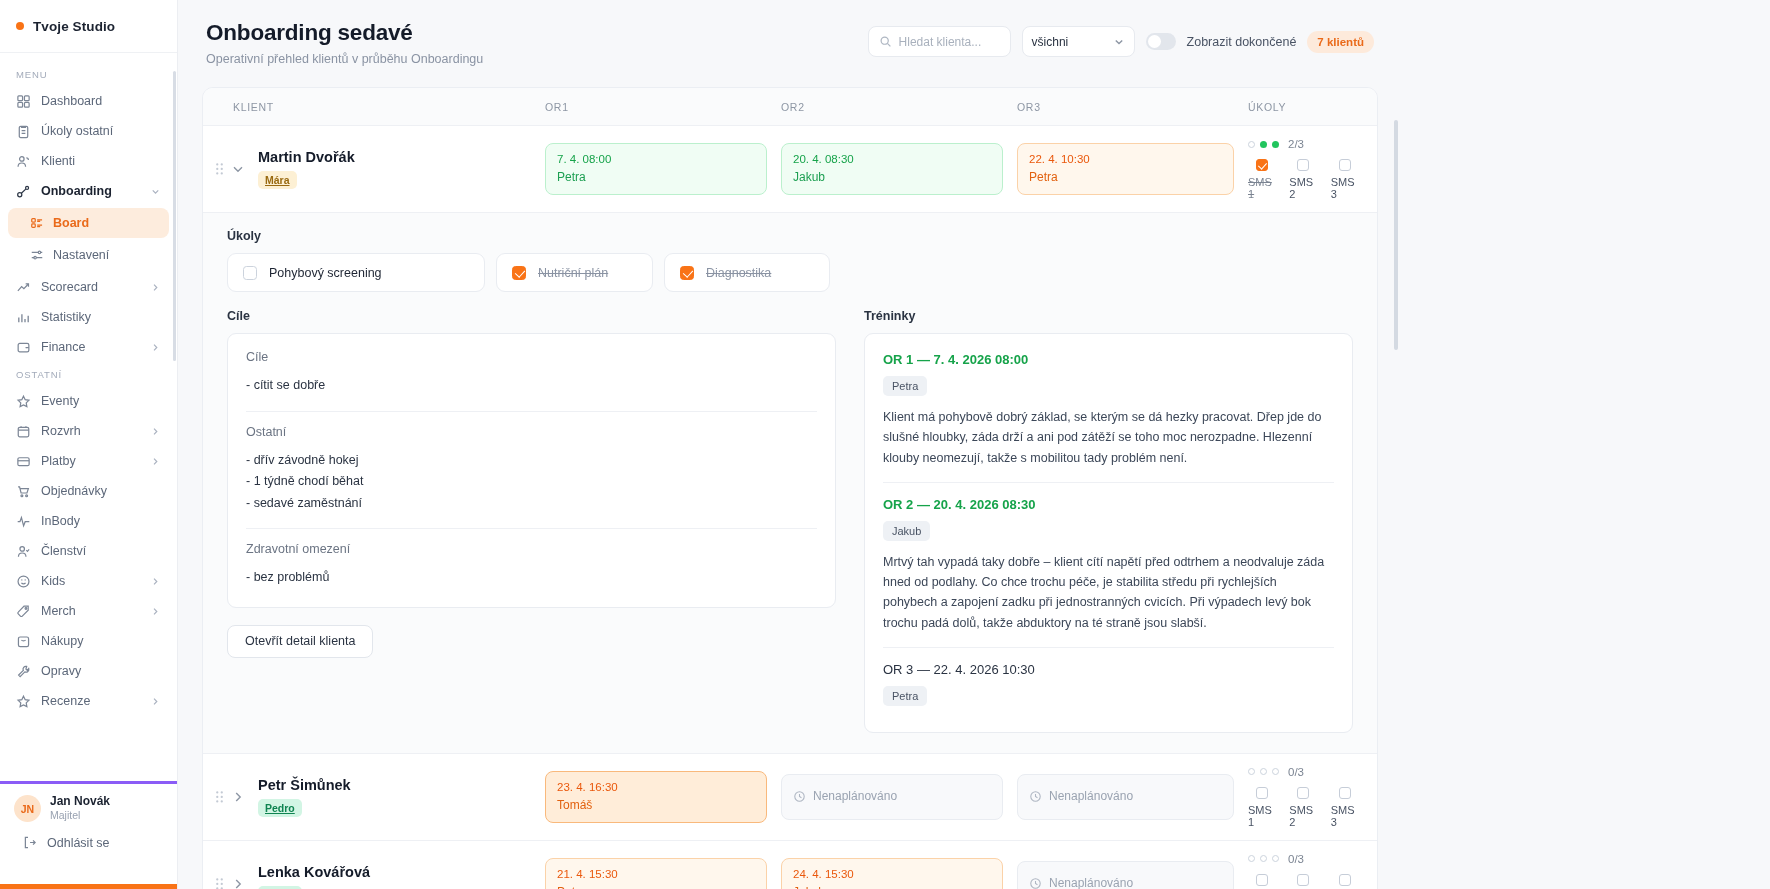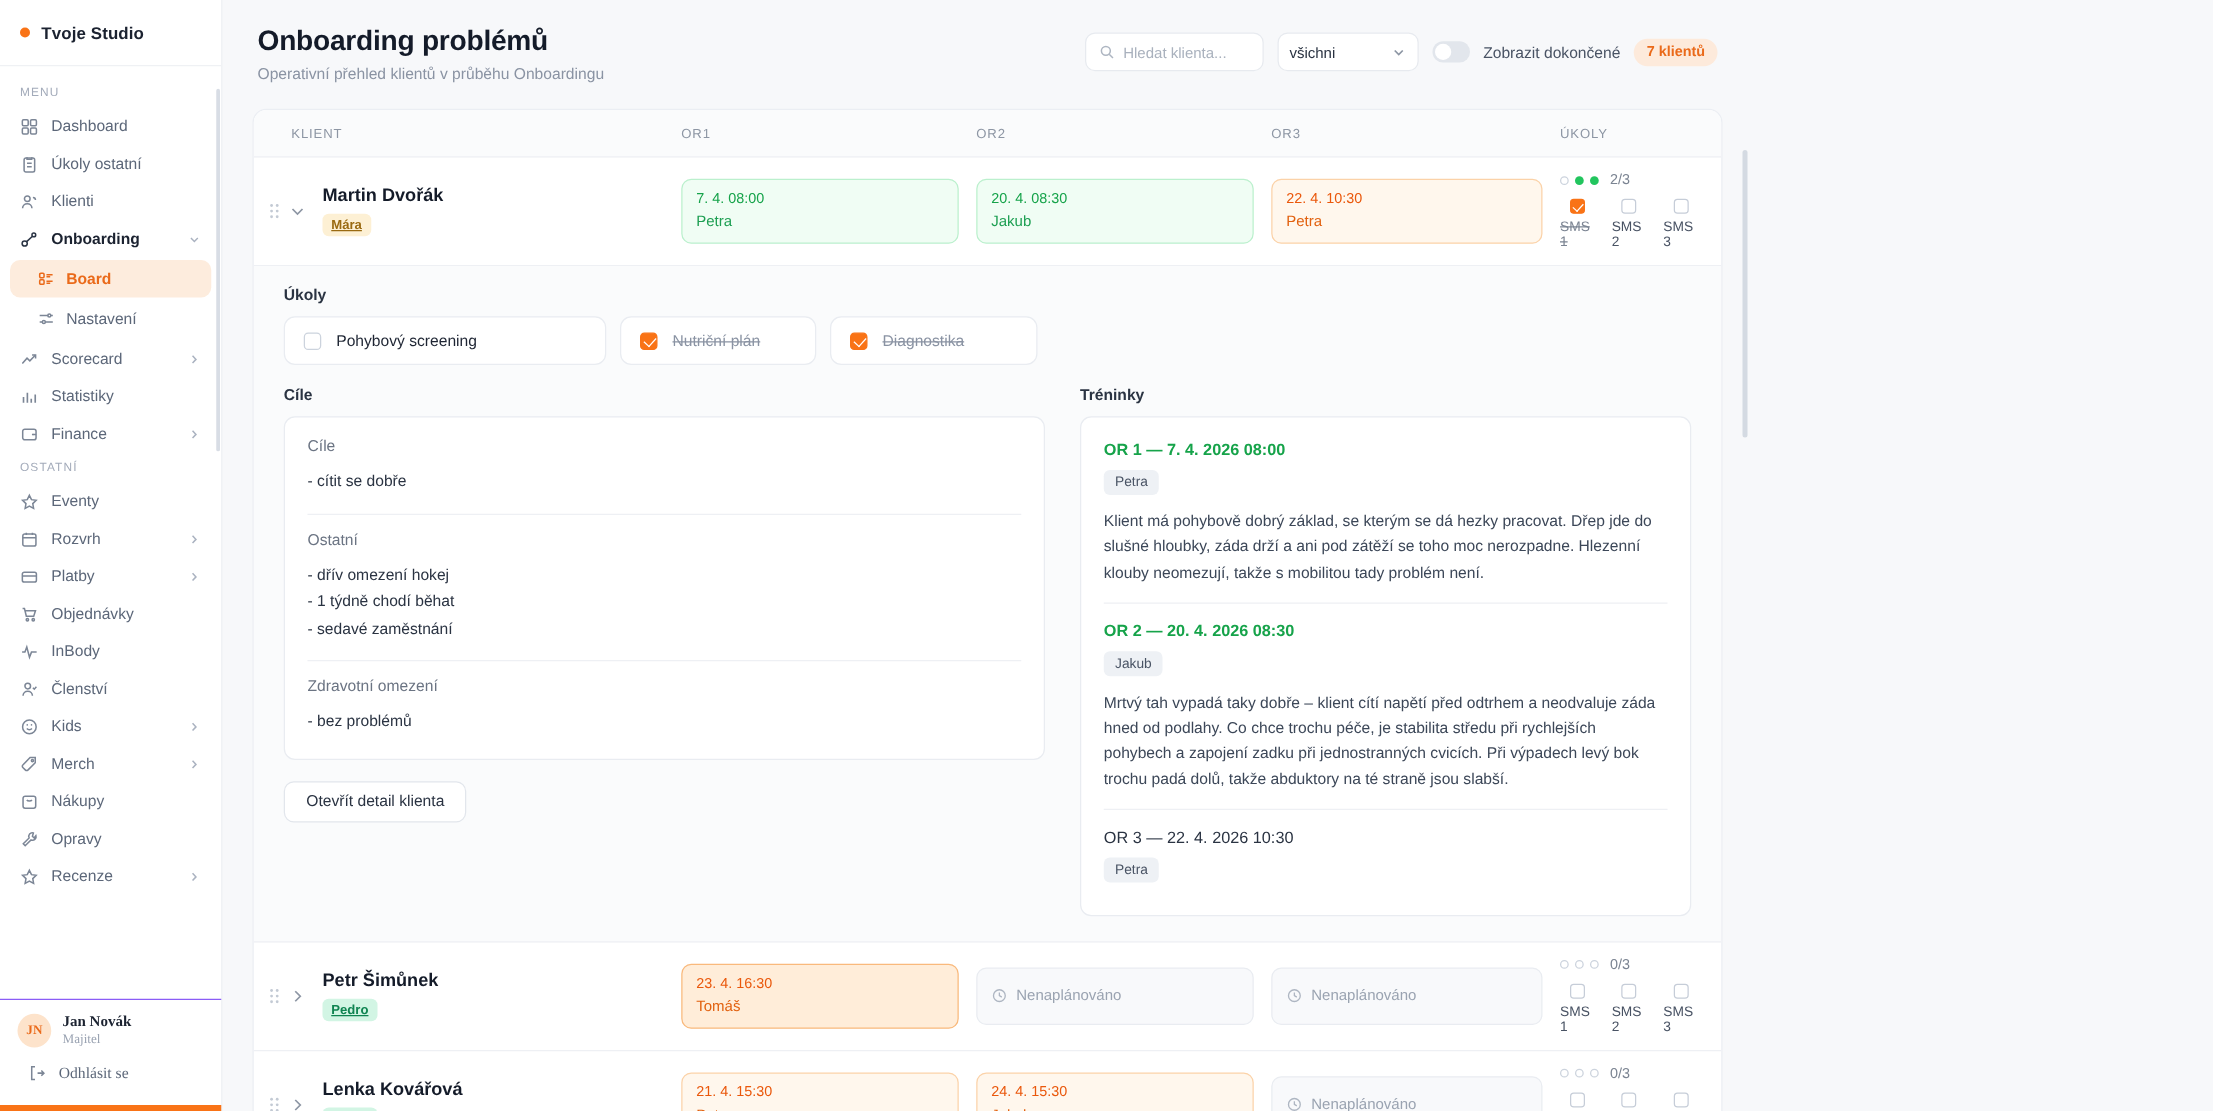--- a/index.html
+++ b/index.html
@@ -45,21 +45,21 @@
   .nav-item.active-parent .ico { color: #2b3545; }
   .nav-sub { display: flex; align-items: center; gap: 9px;
     height: 30px; margin: 2px 8px; padding: 0 8px 0 22px;
     border-radius: 8px; font-size: 12.5px; color: #5c6779; cursor: pointer; }
   .nav-sub .ico { width: 14px; height: 14px; flex: 0 0 14px; color: #7c8696; }
   .nav-sub.selected { background: #fdecdd; color: #ea6a1a; font-weight: bold; }
   .nav-sub.selected .ico { color: #ea6a1a; }
 
   .sb-scroll { position: absolute; right: 1px; width: 3px; border-radius: 2px; background: #d8dde5; }
 
-  .user-block { border-top: 1px solid #8b5cf6; padding: 10px 14px 4px; font-family: Liberation Serif, serif; }
+  .user-block { border-top: 3px solid #8b5cf6; padding: 10px 14px 20px; }
   .user-row { display: flex; align-items: center; gap: 9px; }
   .avatar {
     width: 27px; height: 27px; border-radius: 50%; background: #fde3cb;
     color: #ea6a1a; font-size: 10.5px; font-weight: bold;
     display: flex; align-items: center; justify-content: center; flex: 0 0 27px;
   }
   .user-name { font-size: 12px; font-weight: bold; color: #1b2230; line-height: 1.25; }
   .user-role { font-size: 10.5px; color: #99a2b1; line-height: 1.3; }
   .logout { display: flex; align-items: center; gap: 10px; padding: 12px 8px 14px 8px;
     font-size: 12.5px; color: #5c6779; cursor: pointer; }
@@ -417,21 +417,21 @@
       </div>
     </div>
     <div class="accent-bar"></div>
   </aside>
 
   <main class="main">
     <div class="vscroll"></div>
 
     <div class="topbar">
       <div class="title-wrap">
-        <div class="page-title">Onboarding problémů</div>
+        <div class="page-title">Onboarding sedavé</div>
         <div class="page-sub">Operativní přehled klientů v průběhu Onboardingu</div>
       </div>
       <div class="controls">
         <div class="search">
           <svg viewBox="0 0 16 16" fill="none" stroke="currentColor" stroke-width="1.5">
               <circle cx="7" cy="7" r="4.4"></circle>
               <path d="M10.3 10.3 14 14"></path>
             </svg>
           <input type="text" placeholder="Hledat klienta..." style="">
         </div>
@@ -537,21 +537,21 @@
         </div>
 
         <div class="two-col">
           <div>
             <div class="sec-label">Cíle</div>
             <div class="panel goals-panel">
               <div class="g-head">Cíle</div>
               <div class="g-item">- cítit se dobře</div>
               <div class="g-div"></div>
               <div class="g-head">Ostatní</div>
-              <div class="g-item">- dřív omezení hokej</div>
+              <div class="g-item">- dřív závodně hokej</div>
               <div class="g-item">- 1 týdně chodí běhat</div>
               <div class="g-item">- sedavé zaměstnání</div>
               <div class="g-div"></div>
               <div class="g-head">Zdravotní omezení</div>
               <div class="g-item">- bez problémů</div>
             </div>
             <button class="btn-open">Otevřít detail klienta</button>
           </div>
 
           <div>

